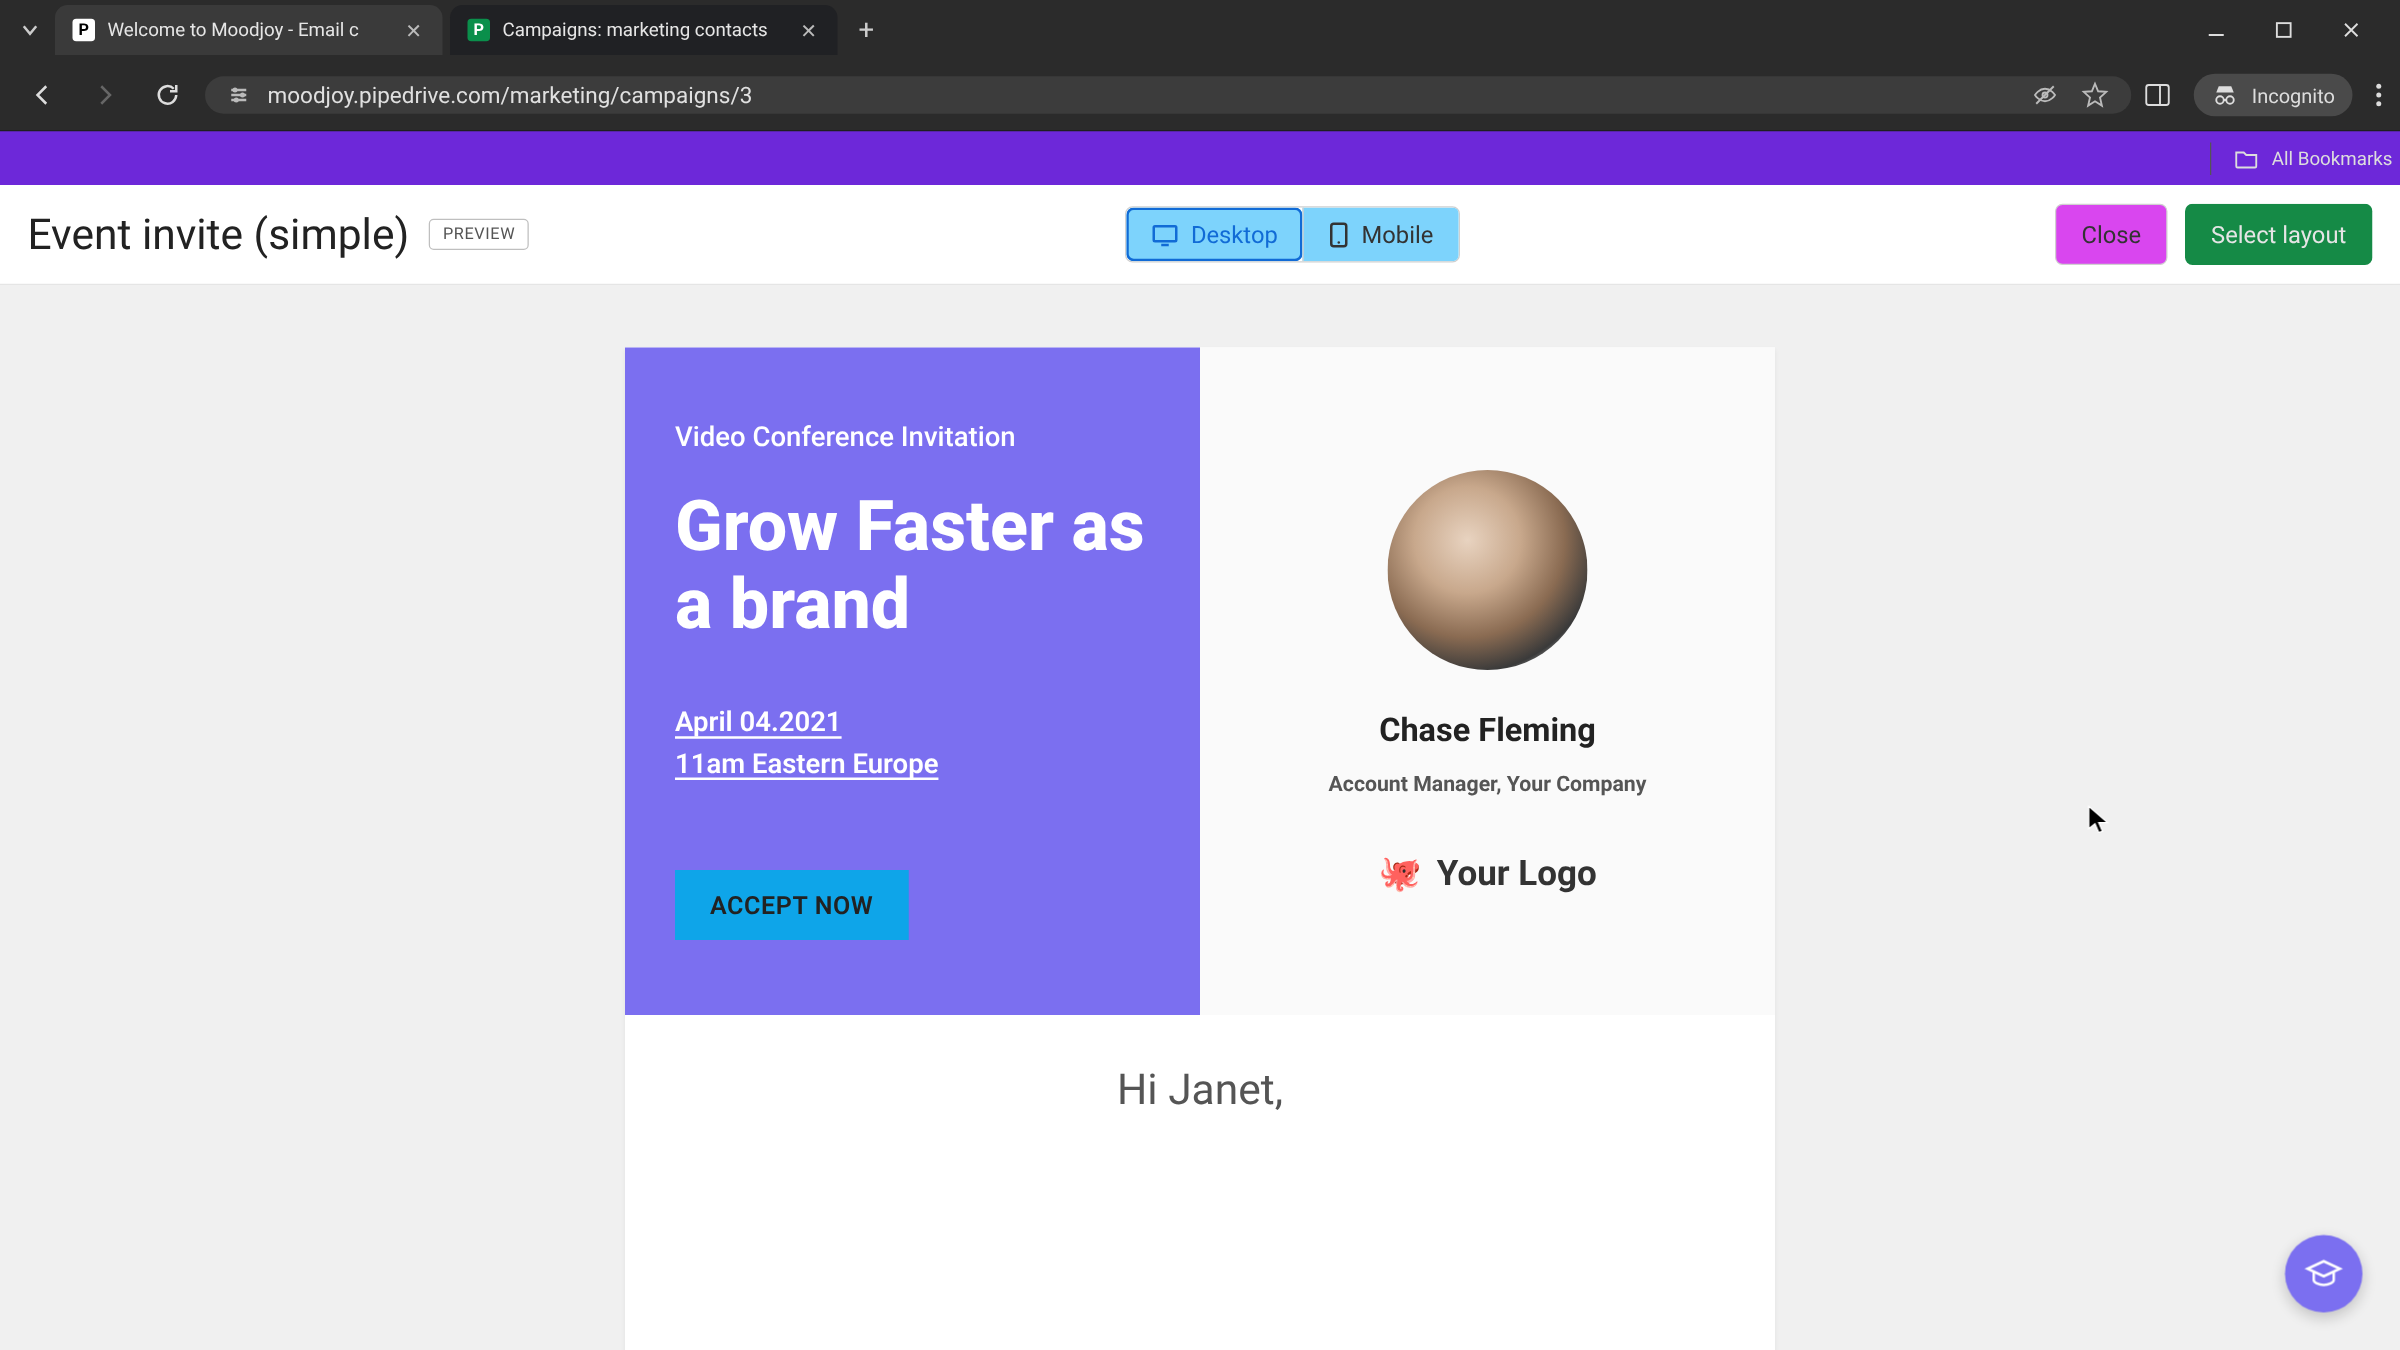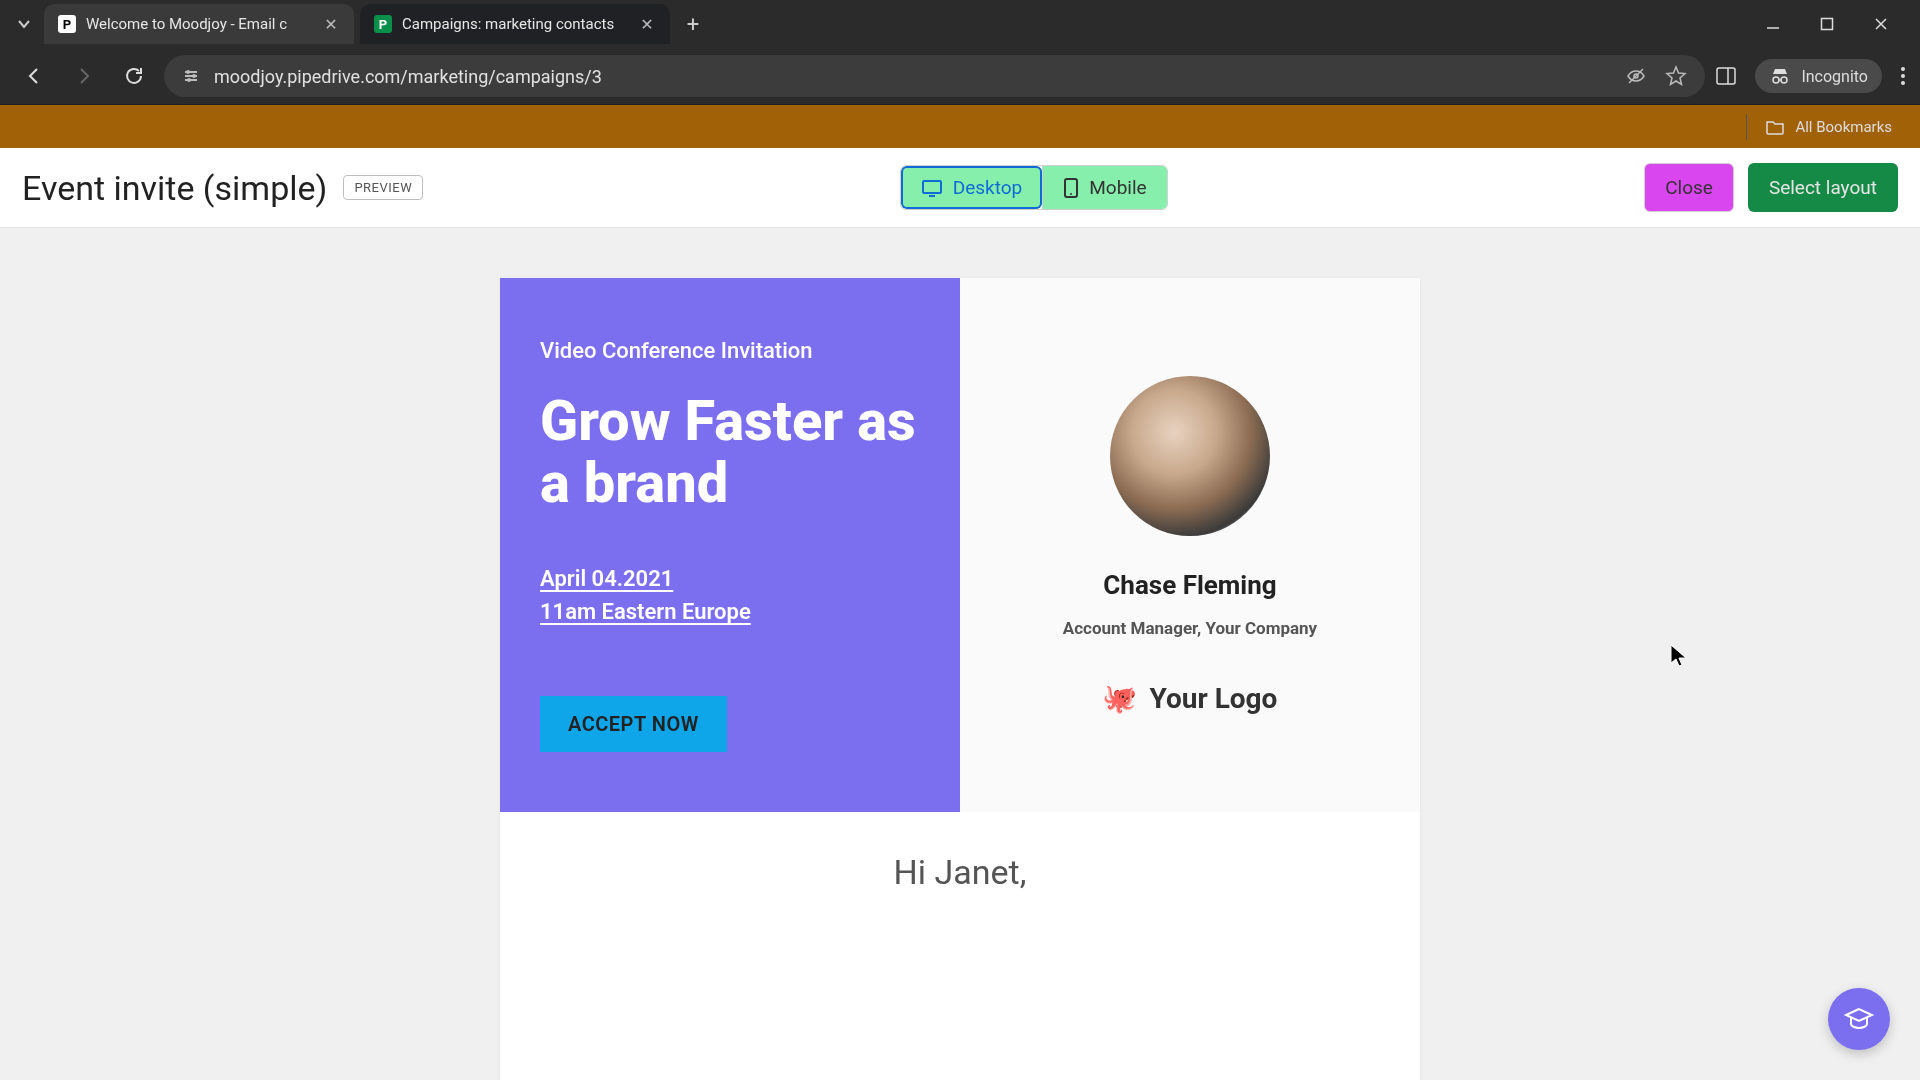--- a/index.html
+++ b/index.html
@@ -14,38 +14,38 @@
   .tab .favicon { width: 18px; height: 18px; display: flex; align-items: center; justify-content: center; background: #fff; color: #000; border-radius: 3px; font-weight: 700; font-size: 13px; }
   .tab .title { flex: 1; white-space: nowrap; overflow: hidden; text-overflow: ellipsis; font-size: 15px; }
   .tab .close { width: 18px; height: 18px; display: flex; align-items: center; justify-content: center; color: #bbb; font-size: 16px; cursor: pointer; }
   .new-tab { width: 34px; height: 34px; display: flex; align-items: center; justify-content: center; color: #ccc; font-size: 22px; cursor: pointer; border-radius: 50%; }
   .window-controls { margin-left: auto; display: flex; gap: 28px; padding-right: 16px; }
   .window-controls .wc { width: 26px; height: 26px; display: flex; align-items: center; justify-content: center; color: #ddd; cursor: pointer; }
 
   .addr-bar { display: flex; align-items: center; height: 56px; gap: 10px; padding: 0 14px; background: #2b2b2b; }
   .nav-btn { width: 40px; height: 40px; display: flex; align-items: center; justify-content: center; color: #ccc; cursor: pointer; border-radius: 50%; }
   .nav-btn.disabled { color: #666; cursor: default; }
-  .omnibox { flex: 1; display: flex; align-items: center; background: #3c3c3c; border-radius: 30px; height: 42px; padding: 0 18px; gap: 14px; }
+  .omnibox { flex: 1; display: flex; align-items: center; background: #3c3c3c; border-radius: 30px; height: 30px; padding: 0 18px; gap: 14px; }
   .omnibox .site-icon { color: #bbb; display: flex; align-items: center; }
   .omnibox .url { flex: 1; color: #e0e0e0; font-size: 18px; }
   .omnibox .actions { display: flex; gap: 18px; color: #bbb; }
   .chrome-right { display: flex; align-items: center; gap: 18px; color: #ddd; }
   .incognito-chip { display: flex; align-items: center; gap: 10px; background: #4a4a4a; padding: 6px 14px; border-radius: 20px; cursor: pointer; }
 
-  .bookmarks-bar { display: flex; height: 44px; padding: 0 28px; align-items: center; justify-content: flex-end; background: #a16207; color: #ddd; font-size: 15px; border-top: 1px solid #1f1f1f; }
+  .bookmarks-bar { display: flex; height: 44px; padding: 0 6px; align-items: center; justify-content: flex-end; background: #6d28d9; color: #ddd; font-size: 15px; border-top: 1px solid #1f1f1f; }
   .bookmarks-bar .divider { width: 1px; height: 26px; background: #555; margin: 0 18px; }
   .bookmarks-bar .bm-item { display: flex; align-items: center; gap: 10px; cursor: pointer; }
 
   
   .app-header { display: flex; align-items: center; justify-content: space-between; height: 80px; padding: 0 22px; border-bottom: 1px solid #e5e5e5; background: #fff; }
   .app-title-wrap { display: flex; align-items: center; gap: 16px; }
   .app-title { font-size: 34px; font-weight: 400; color: #222; }
   .preview-badge { border: 1px solid #bfbfbf; color: #555; font-size: 13px; padding: 4px 10px; border-radius: 4px; letter-spacing: 0.5px; }
   .view-toggle { display: flex; border: 1px solid #d0d0d0; border-radius: 6px; overflow: hidden; }
-  .view-btn { display: flex; align-items: center; gap: 10px; padding: 10px 20px; font-size: 19px; cursor: pointer; color: #333; background: #86efac; }
+  .view-btn { display: flex; align-items: center; gap: 10px; padding: 10px 20px; font-size: 19px; cursor: pointer; color: #333; background: #7dd3fc; }
   .view-btn.active { color: #116bd6; box-shadow: inset 0 0 0 2px #116bd6; border-radius: 6px; }
   .view-btn + .view-btn { border-left: 1px solid #d0d0d0; }
   .header-actions { display: flex; gap: 14px; }
   .btn { padding: 12px 20px; font-size: 19px; border-radius: 6px; cursor: pointer; border: 1px solid transparent; }
   .btn.ghost { background: #d946ef; border: 1px solid #d0d0d0; color: #333; }
   .btn.primary { background: #158a46; color: #e5e5e5; }
 
   
   .canvas-wrap { position: relative; height: calc(1080px - 48px - 56px - 44px - 80px); background: #f0f0f0; overflow: hidden; }
   .canvas-scroll { position: absolute; inset: 0; overflow-y: scroll; }

